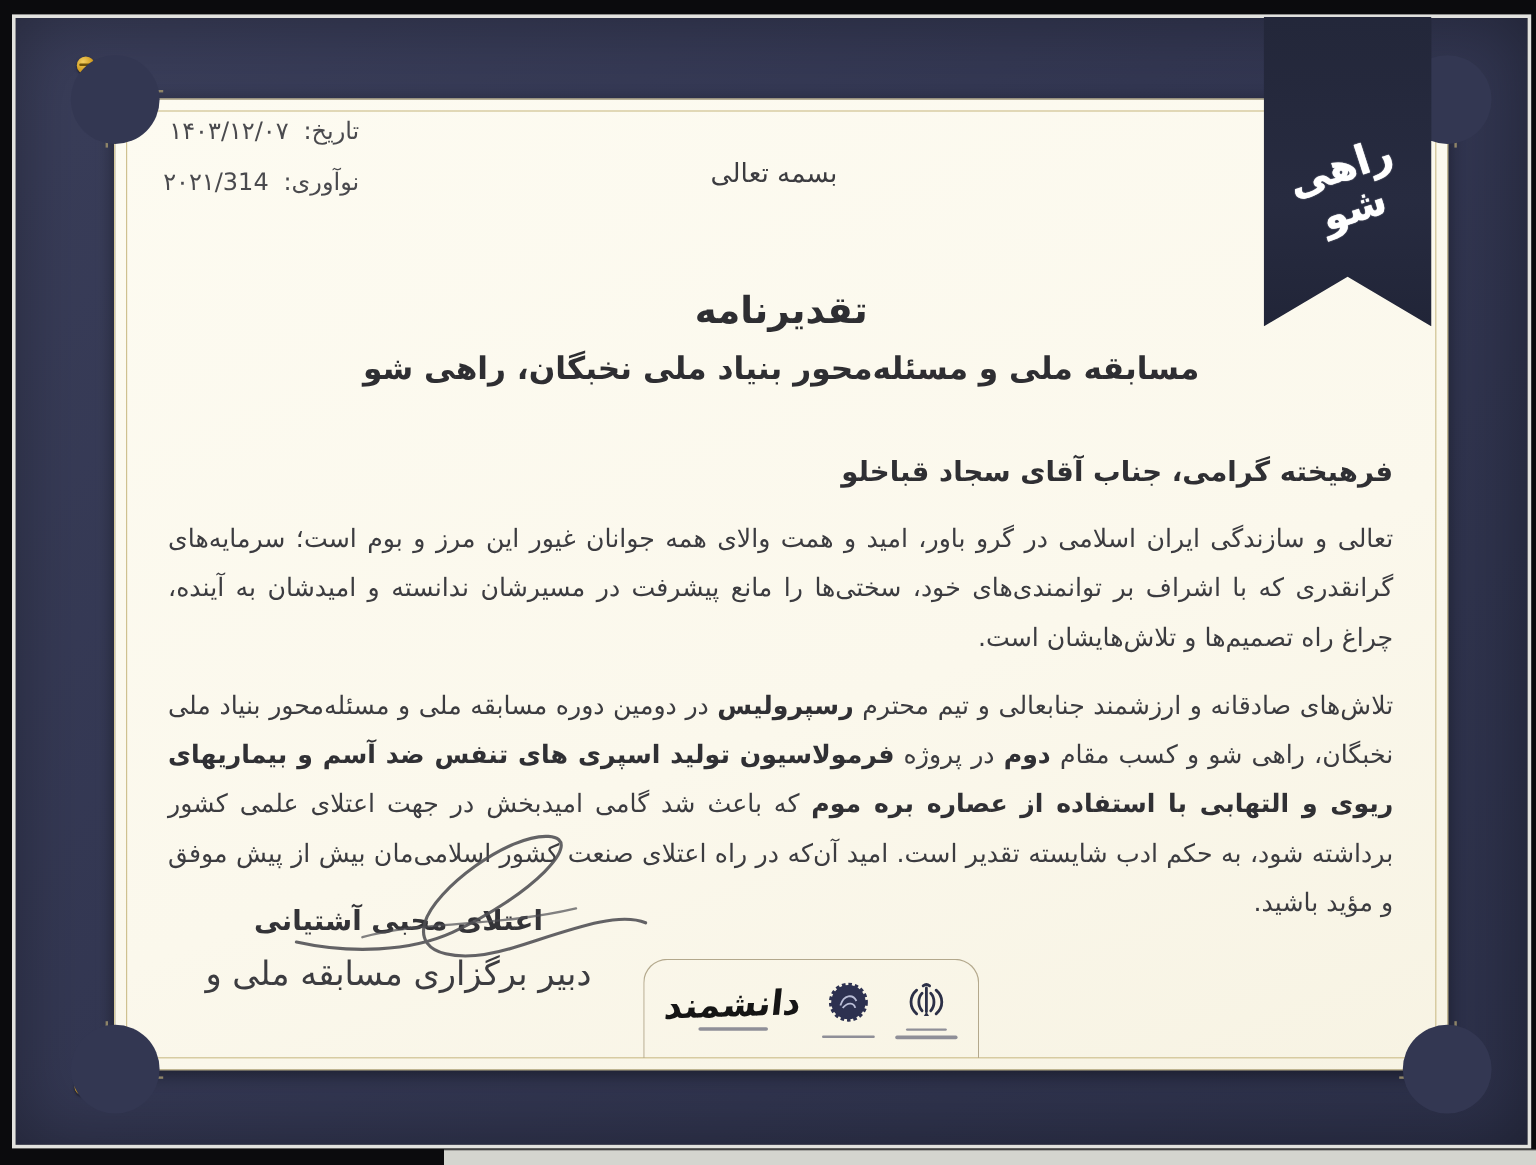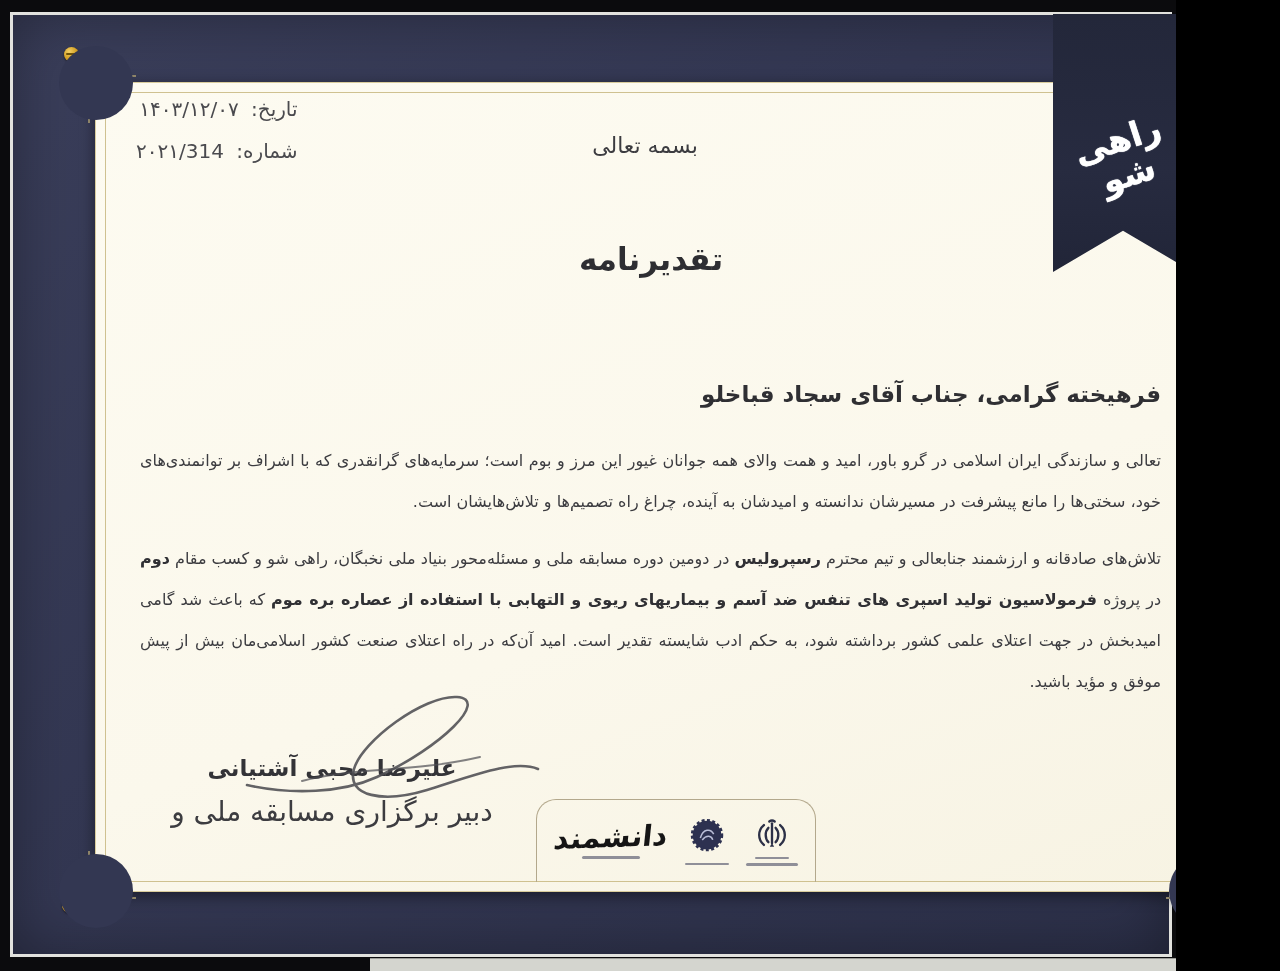--- a/index.html
+++ b/index.html
@@ -1,16 +1,16 @@
 <!DOCTYPE html>
 <html lang="fa"><head>
 <meta charset="utf-8">
 <style>
   html,body{margin:0;padding:0;background:#000;}
-  .stage{position:relative;width:1176px;height:971px;background:#0b0b0d;overflow:hidden;
+  .stage{position:relative;width:1280px;height:971px;background:#0b0b0d;overflow:hidden;
          font-family:"DejaVu Sans",sans-serif;}
   
   .desk-strip{position:absolute;left:370px;right:0;bottom:0;height:12px;background:#d4d5cf;}
   .desk-strip-shadow{position:absolute;left:370px;right:0;bottom:10px;height:3px;background:#9a9a96;}
 
   
   .mat{position:absolute;left:10px;top:12px;right:4px;bottom:14px;
        background:linear-gradient(135deg,#3a3e5a 0%,#333752 45%,#2c3049 100%);
        border:3px solid #e2e2de;box-shadow:inset 0 0 60px rgba(0,0,0,.35);}
 
@@ -58,21 +58,21 @@
 
   .title{position:absolute;left:0;right:0;top:158px;text-align:center;
          color:#2e2e32;font-size:31px;font-weight:bold;direction:rtl;}
   .subtitle{position:absolute;left:0;right:0;top:210px;text-align:center;
             color:#2e2e32;font-size:26px;font-weight:bold;direction:rtl;}
 
   .salutation{position:absolute;right:45px;top:298px;color:#2f2f33;
               font-size:23px;font-weight:bold;direction:rtl;}
 
   .text-block{position:absolute;left:44px;right:45px;top:346px;direction:rtl;
-              text-align:justify;color:#3c3c40;font-size:16px;line-height:41px;margin-top:11px;}
+              text-align:justify;color:#3c3c40;font-size:21px;line-height:41px;}
   .text-block p{margin:0 0 16px 0;}
   .text-block b{color:#303034;}
 
   
   .signature{position:absolute;left:66px;top:672px;width:340px;text-align:center;direction:rtl;}
   .sig-name{font-size:23px;font-weight:bold;color:#333337;}
   .sig-role{font-size:28px;color:#3c3c40;line-height:37px;margin-top:12px;}
   .sig-scrawl{position:absolute;left:80px;top:-62px;pointer-events:none;}
 
   
@@ -109,42 +109,43 @@
     <div class="corner-cut tr"></div>
     <div class="corner-cut bl"></div>
     <div class="corner-cut br"></div>
 
     <div class="meta">
       <div class="meta-line">
         <span class="lbl">تاریخ:</span>
         <span>۱۴۰۳/۱۲/۰۷</span>
       </div>
       <div class="meta-line">
-        <span class="lbl">شماره:</span>
+        <span class="lbl">نوآوری:</span>
         <span>۲۰۲۱/314</span>
       </div>
     </div>
 
     <div class="basmala">بسمه تعالی</div>
 
     <div class="title">تقدیرنامه</div>
+    <div class="subtitle">مسابقه ملی و مسئله‌محور بنیاد ملی نخبگان، راهی شو</div>
 
     <div class="salutation">فرهیخته گرامی، جناب آقای سجاد قباخلو</div>
 
     <div class="text-block">
       <p>تعالی و سازندگی ایران اسلامی در گرو باور، امید و همت والای همه جوانان غیور این مرز و بوم است؛ سرمایه‌های گرانقدری که با اشراف بر توانمندی‌های خود، سختی‌ها را مانع پیشرفت در مسیرشان ندانسته و امیدشان به آینده، چراغ راه تصمیم‌ها و تلاش‌هایشان است.</p>
       <p><span>تلاش‌های صادقانه و ارزشمند جنابعالی و تیم محترم </span><b>رسپرولیس</b><span> در دومین دوره مسابقه ملی و مسئله‌محور بنیاد ملی نخبگان، راهی شو و کسب مقام </span><b>دوم</b><span> در پروژه </span><b>فرمولاسیون تولید اسپری های تنفس ضد آسم و بیماریهای ریوی و التهابی با استفاده از عصاره بره موم</b><span> که باعث شد گامی امیدبخش در جهت اعتلای علمی کشور برداشته شود، به حکم ادب شایسته تقدیر است. امید آن‌که در راه اعتلای صنعت کشور اسلامی‌مان بیش از پیش موفق و مؤید باشید.</span></p>
     </div>
 
     <div class="signature">
       <svg class="sig-scrawl" width="300" height="130" viewBox="0 0 300 130">
         <path d="M 5 92 C 50 102 100 100 135 84 C 200 54 248 6 215 4 C 182 2 120 48 112 76 C 104 104 142 110 185 97 C 230 83 272 66 296 76" fill="none" stroke="#4d4d52" stroke-width="2.6" stroke-linecap="round" opacity="0.88"></path>
         <path d="M 60 88 C 110 74 170 80 238 64" fill="none" stroke="#4d4d52" stroke-width="2" stroke-linecap="round" opacity="0.7"></path>
       </svg>
-      <div class="sig-name">علیرضا محبی آشتیانی</div>
+      <div class="sig-name">اعتلای محبی آشتیانی</div>
       <div class="sig-role">
         <div>دبیر برگزاری مسابقه ملی و</div>
       </div>
     </div>
 
     <div class="logo-tab">
       <div class="logo-item">
         <span class="daneshmand">دانشمند</span>
         <span class="caption-bar" style="width:58px"></span>
       </div>

